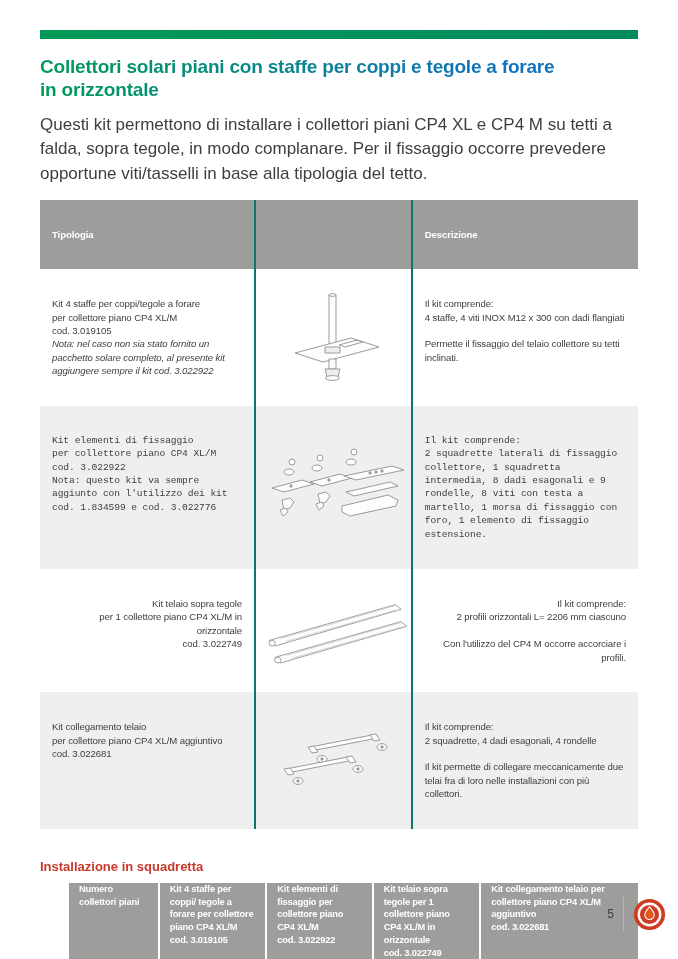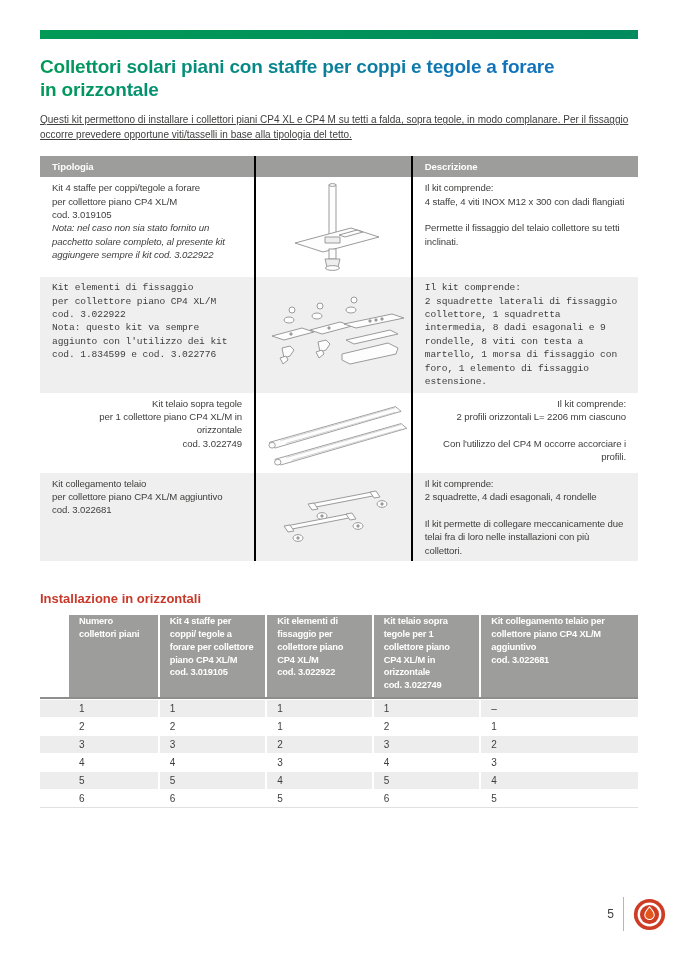--- a/index.html
+++ b/index.html
@@ -8,27 +8,27 @@
     font-family:"Liberation Sans", sans-serif;color:#3e3e3d;overflow:hidden;
   }
   .content{position:absolute;left:40px;top:0;width:598px;}
   .green-bar{margin-top:30px;height:9px;background:linear-gradient(90deg,var(--green),#008a5e);}
   .page-title{
     margin:16px 0 0;font-size:19px;font-weight:bold;line-height:1.22;letter-spacing:-0.2px;
     white-space:pre-line;
     background:linear-gradient(90deg,var(--green) 0%,var(--blue) 75%);
     -webkit-background-clip:text;background-clip:text;color:transparent;
   }
-  .intro{margin:12px 0 13px;font-size:10px;line-height:1.42;color:var(--text);text-decoration:underline;}
+  .intro{margin:12px 0 13px;font-size:17px;line-height:1.42;color:var(--text);}
   
   .t1{margin-top:14px;width:100%;}
   .t1-row{display:grid;grid-template-columns:35.8% 26.2% 38%;}
   .t1-head .cell{background:var(--header_gray);color:#fff;font-weight:bold;font-size:11px;padding:7px 12px;}
-  .t1 .cell{padding:4px 12px;font-size:9.6px;line-height:1.4;letter-spacing:-0.1px;}
-  .t1 .c2,.t1 .c3{border-left:2px solid #000000;}
+  .t1 .cell{padding:28px 12px;font-size:9.6px;line-height:1.4;letter-spacing:-0.1px;}
+  .t1 .c2,.t1 .c3{border-left:2px solid #0f766e;}
   .t1-row.alt{background:var(--row_alt);}
   .r1{min-height:78px;} .r2{min-height:76px;font-family:Liberation Mono, monospace;} .r3{min-height:60px;text-align:right;} .r4{min-height:64px;}
   .pre{white-space:pre-line;}
   .nota{}
   .nota.italic{font-style:italic;}
   .imgcell{display:flex;align-items:center;justify-content:center;padding:4px 2px !important;}
   .lineart{stroke:#9b9b9b;fill:#fdfdfd;stroke-width:1;}
   
   .inst-heading{margin:30px 0 0;font-size:13px;font-weight:bold;color:var(--red);}
   .t2{margin-top:9px;width:100%;border-bottom:1px solid #e0e0e0;}
@@ -181,21 +181,21 @@
           </g>
         </svg>
       </div>
       <div class="cell c3 pre">Il kit comprende:
 2 squadrette, 4 dadi esagonali, 4 rondelle
 
 Il kit permette di collegare meccanicamente due telai fra di loro nelle installazioni con più collettori.</div>
     </div>
   </div>
 
-  <h2 class="inst-heading">Installazione in orizzontali</h2>
+  <h2 class="inst-heading">Installazione in squadretta</h2>
 
   <div class="t2">
     <div class="t2-row t2-head">
       <div class="cell c1">Numero
 collettori piani</div>
       <div class="cell c2">Kit 4 staffe per coppi/ tegole a forare per collettore piano CP4 XL/M
 cod. 3.019105</div>
       <div class="cell c3">Kit elementi di fissaggio per collettore piano CP4 XL/M
 cod. 3.022922</div>
       <div class="cell c4">Kit telaio sopra tegole per 1 collettore piano CP4 XL/M in orizzontale

